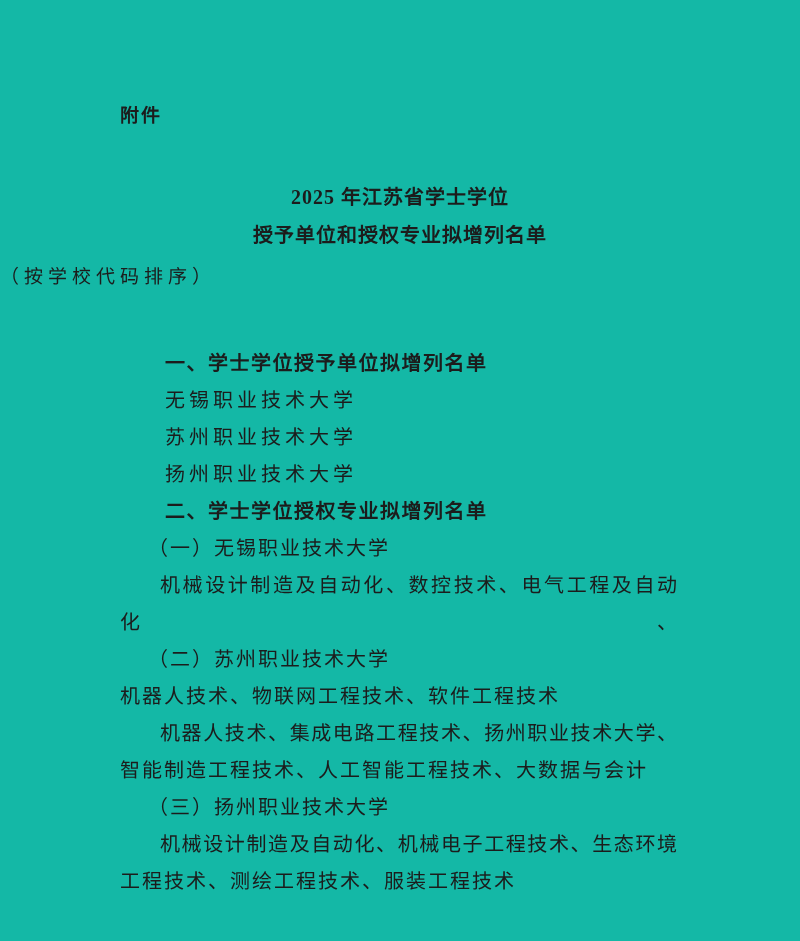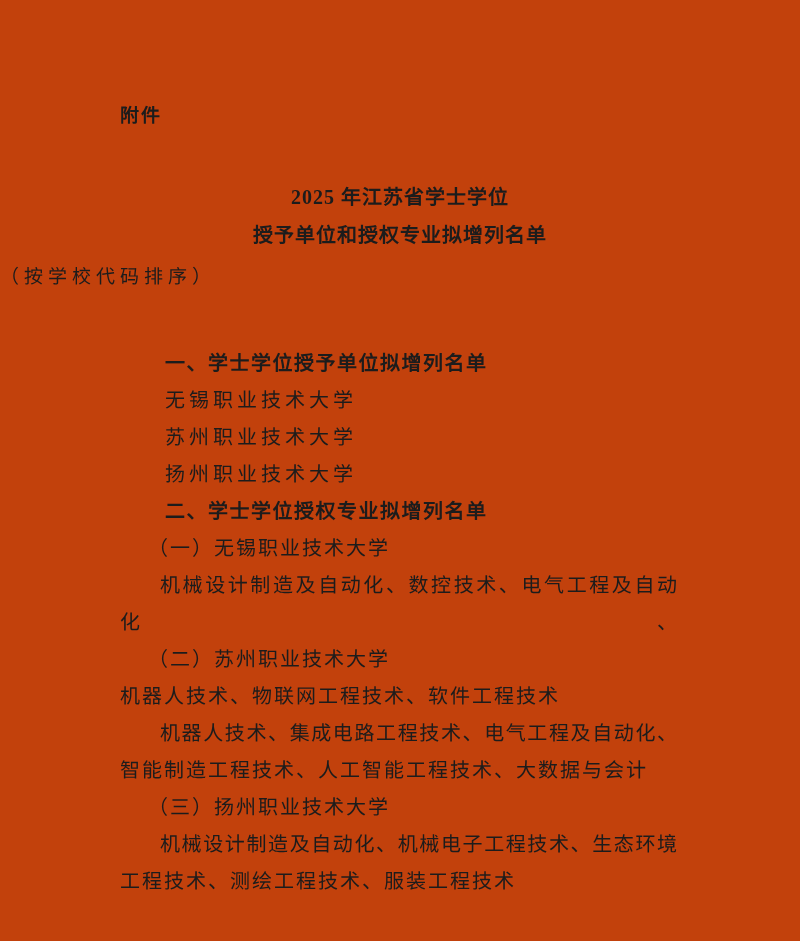--- a/index.html
+++ b/index.html
@@ -1,19 +1,19 @@
 <!DOCTYPE html>
 <html lang="zh-CN"><head>
 <meta charset="utf-8">
 <style>
   html,body { margin:0; padding:0; background:#ffffff; }
   .page {
     position:relative;
     width:800px; height:941px;
-    background:#c2410c;
+    background:#14b8a6;
     overflow:hidden;
     color:#1c1c1c;
     font-family:"Liberation Serif","DejaVu Serif",serif;
   }
   .attachment {
     margin:104px 0 0 120px;
     font-family:"Liberation Sans","DejaVu Sans",sans-serif;
     font-weight:600;
     font-size:19px;
     line-height:24px;
@@ -74,21 +74,21 @@
     <div class="line fs">苏州职业技术大学</div>
     <div class="line fs">扬州职业技术大学</div>
 
     <div class="line h">二、学士学位授权专业拟增列名单</div>
 
     <div class="line kt label">（一）无锡职业技术大学</div>
     <div class="line kt first fill">机械设计制造及自动化、数控技术、电气工程及自动化、</div>
     <div class="line kt label">（二）苏州职业技术大学</div>
 
     <div class="line kt">机器人技术、物联网工程技术、软件工程技术</div>
-    <div class="line kt first fill">机器人技术、集成电路工程技术、电气工程及自动化、</div>
+    <div class="line kt first fill">机器人技术、集成电路工程技术、扬州职业技术大学、</div>
     <div class="line kt">智能制造工程技术、人工智能工程技术、大数据与会计</div>
 
     <div class="line kt label">（三）扬州职业技术大学</div>
     <div class="line kt first fill">机械设计制造及自动化、机械电子工程技术、生态环境</div>
     <div class="line kt">工程技术、测绘工程技术、服装工程技术</div>
 
   </div>
 </div>
 
 </body></html>

